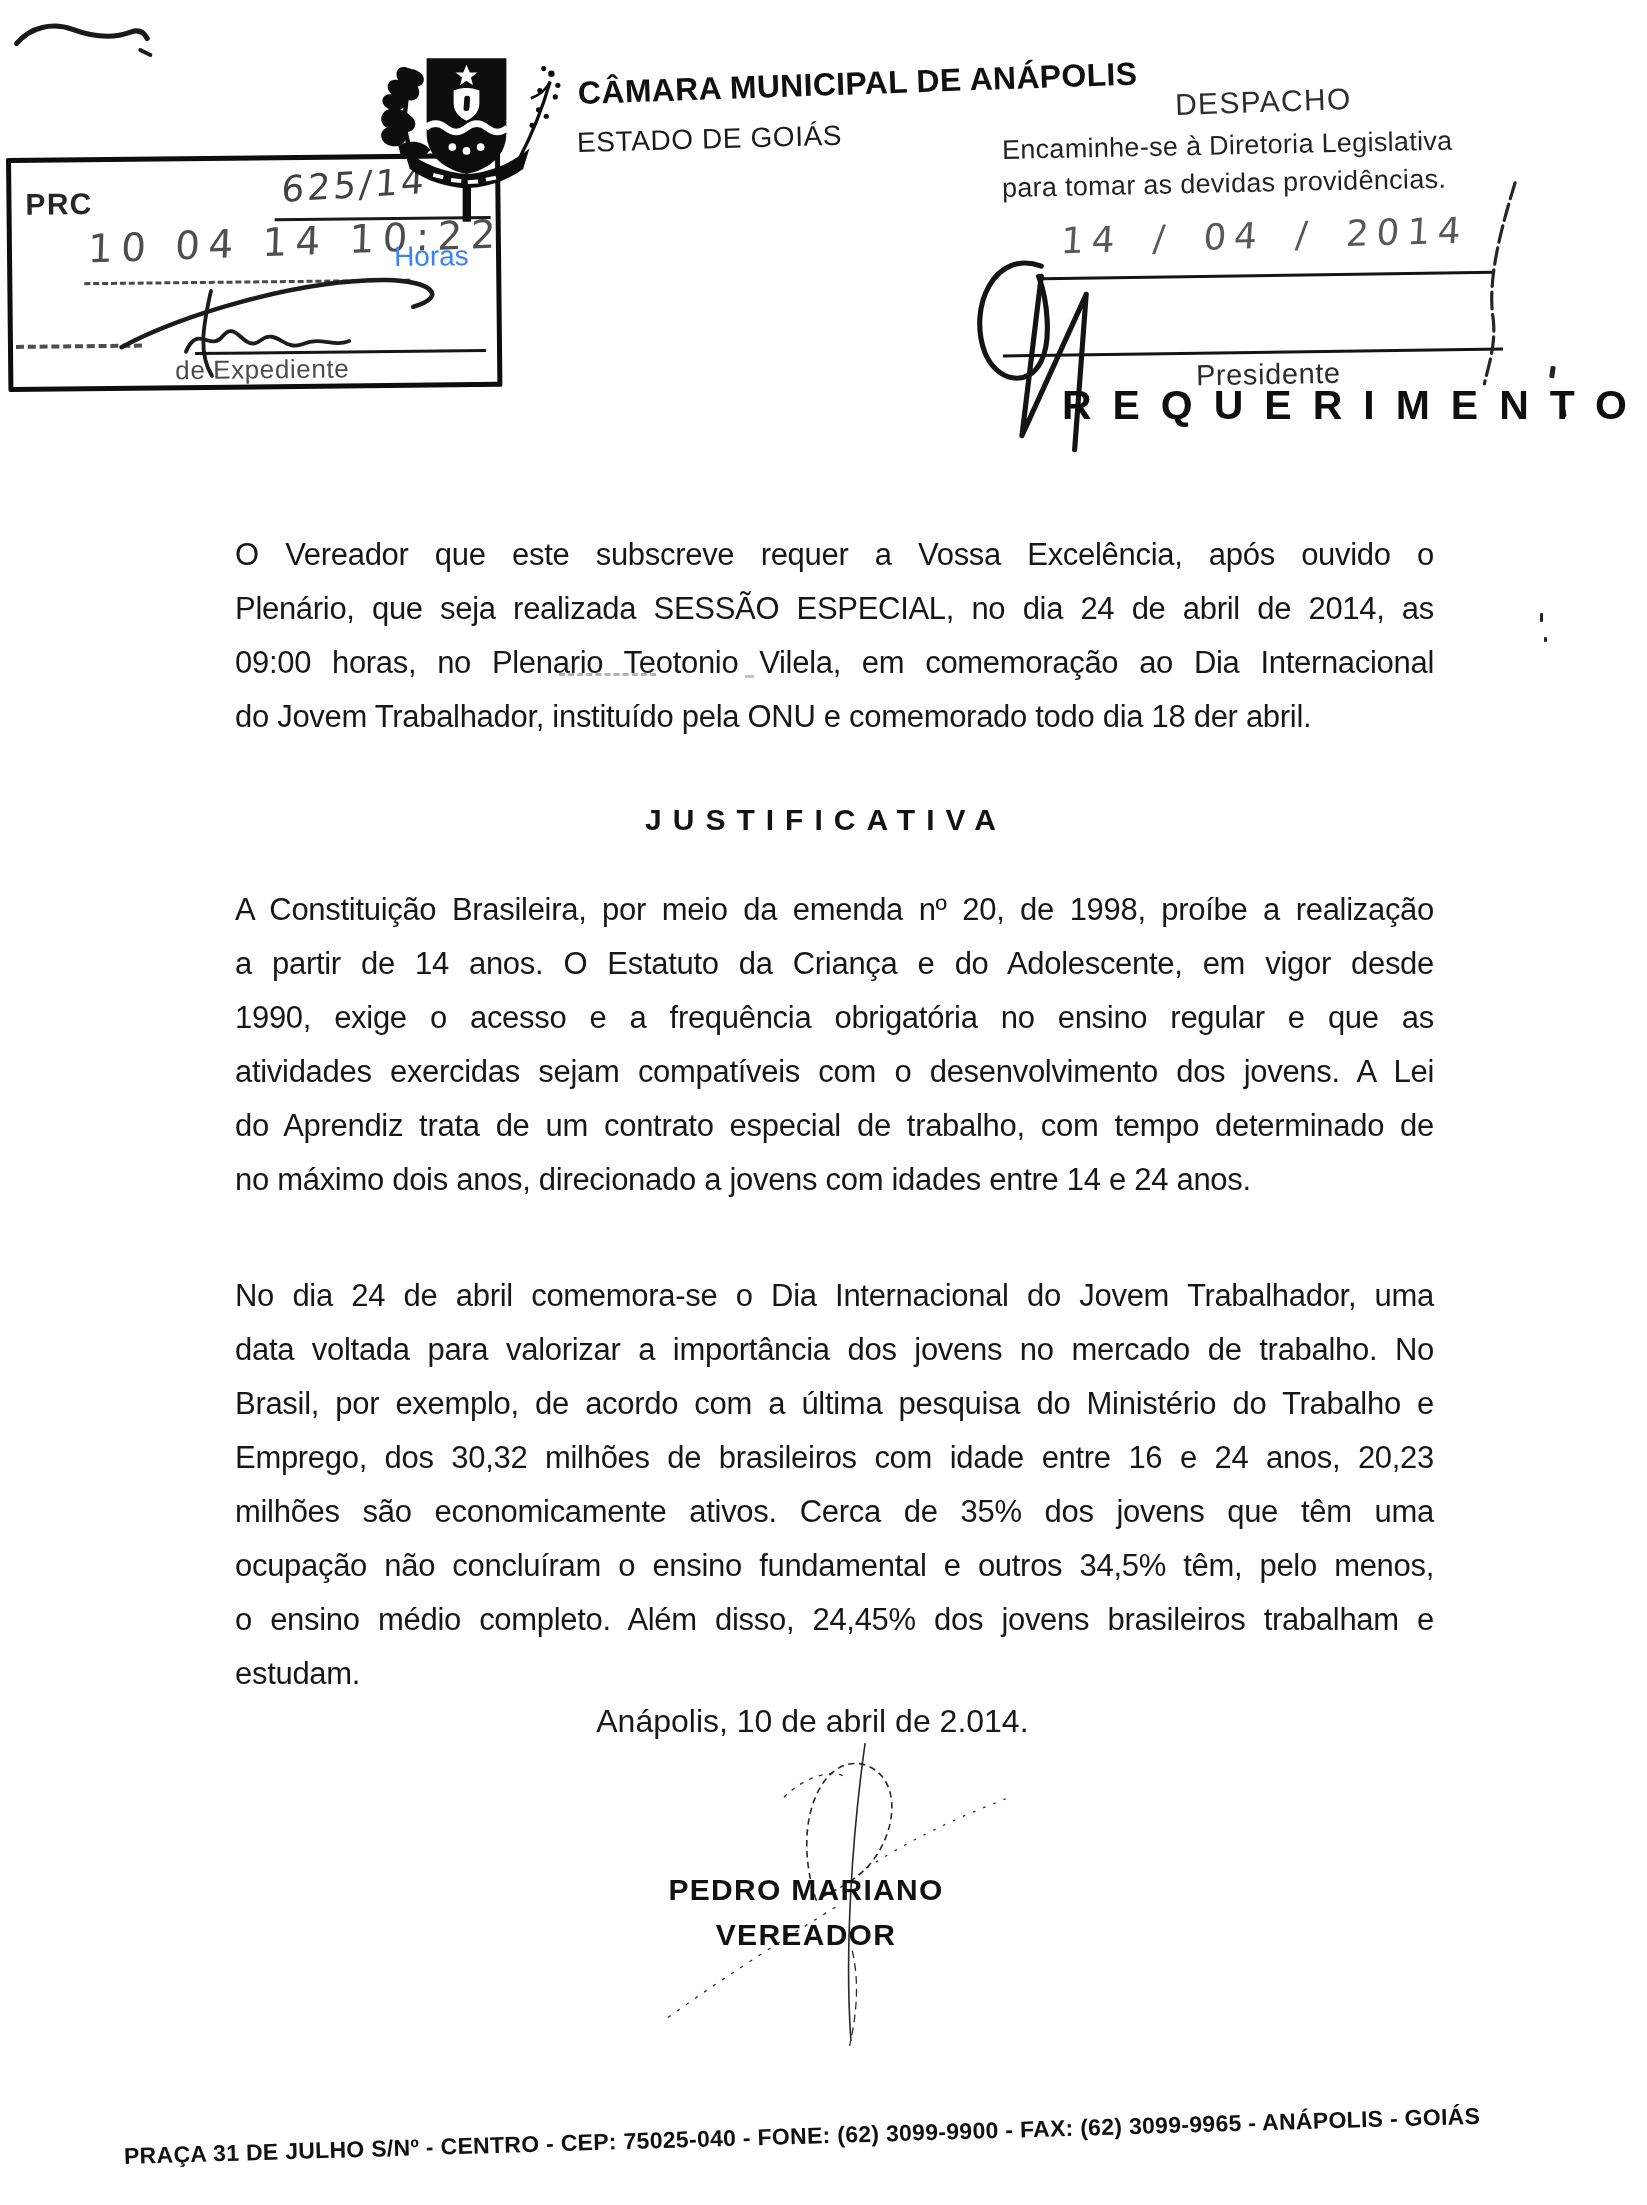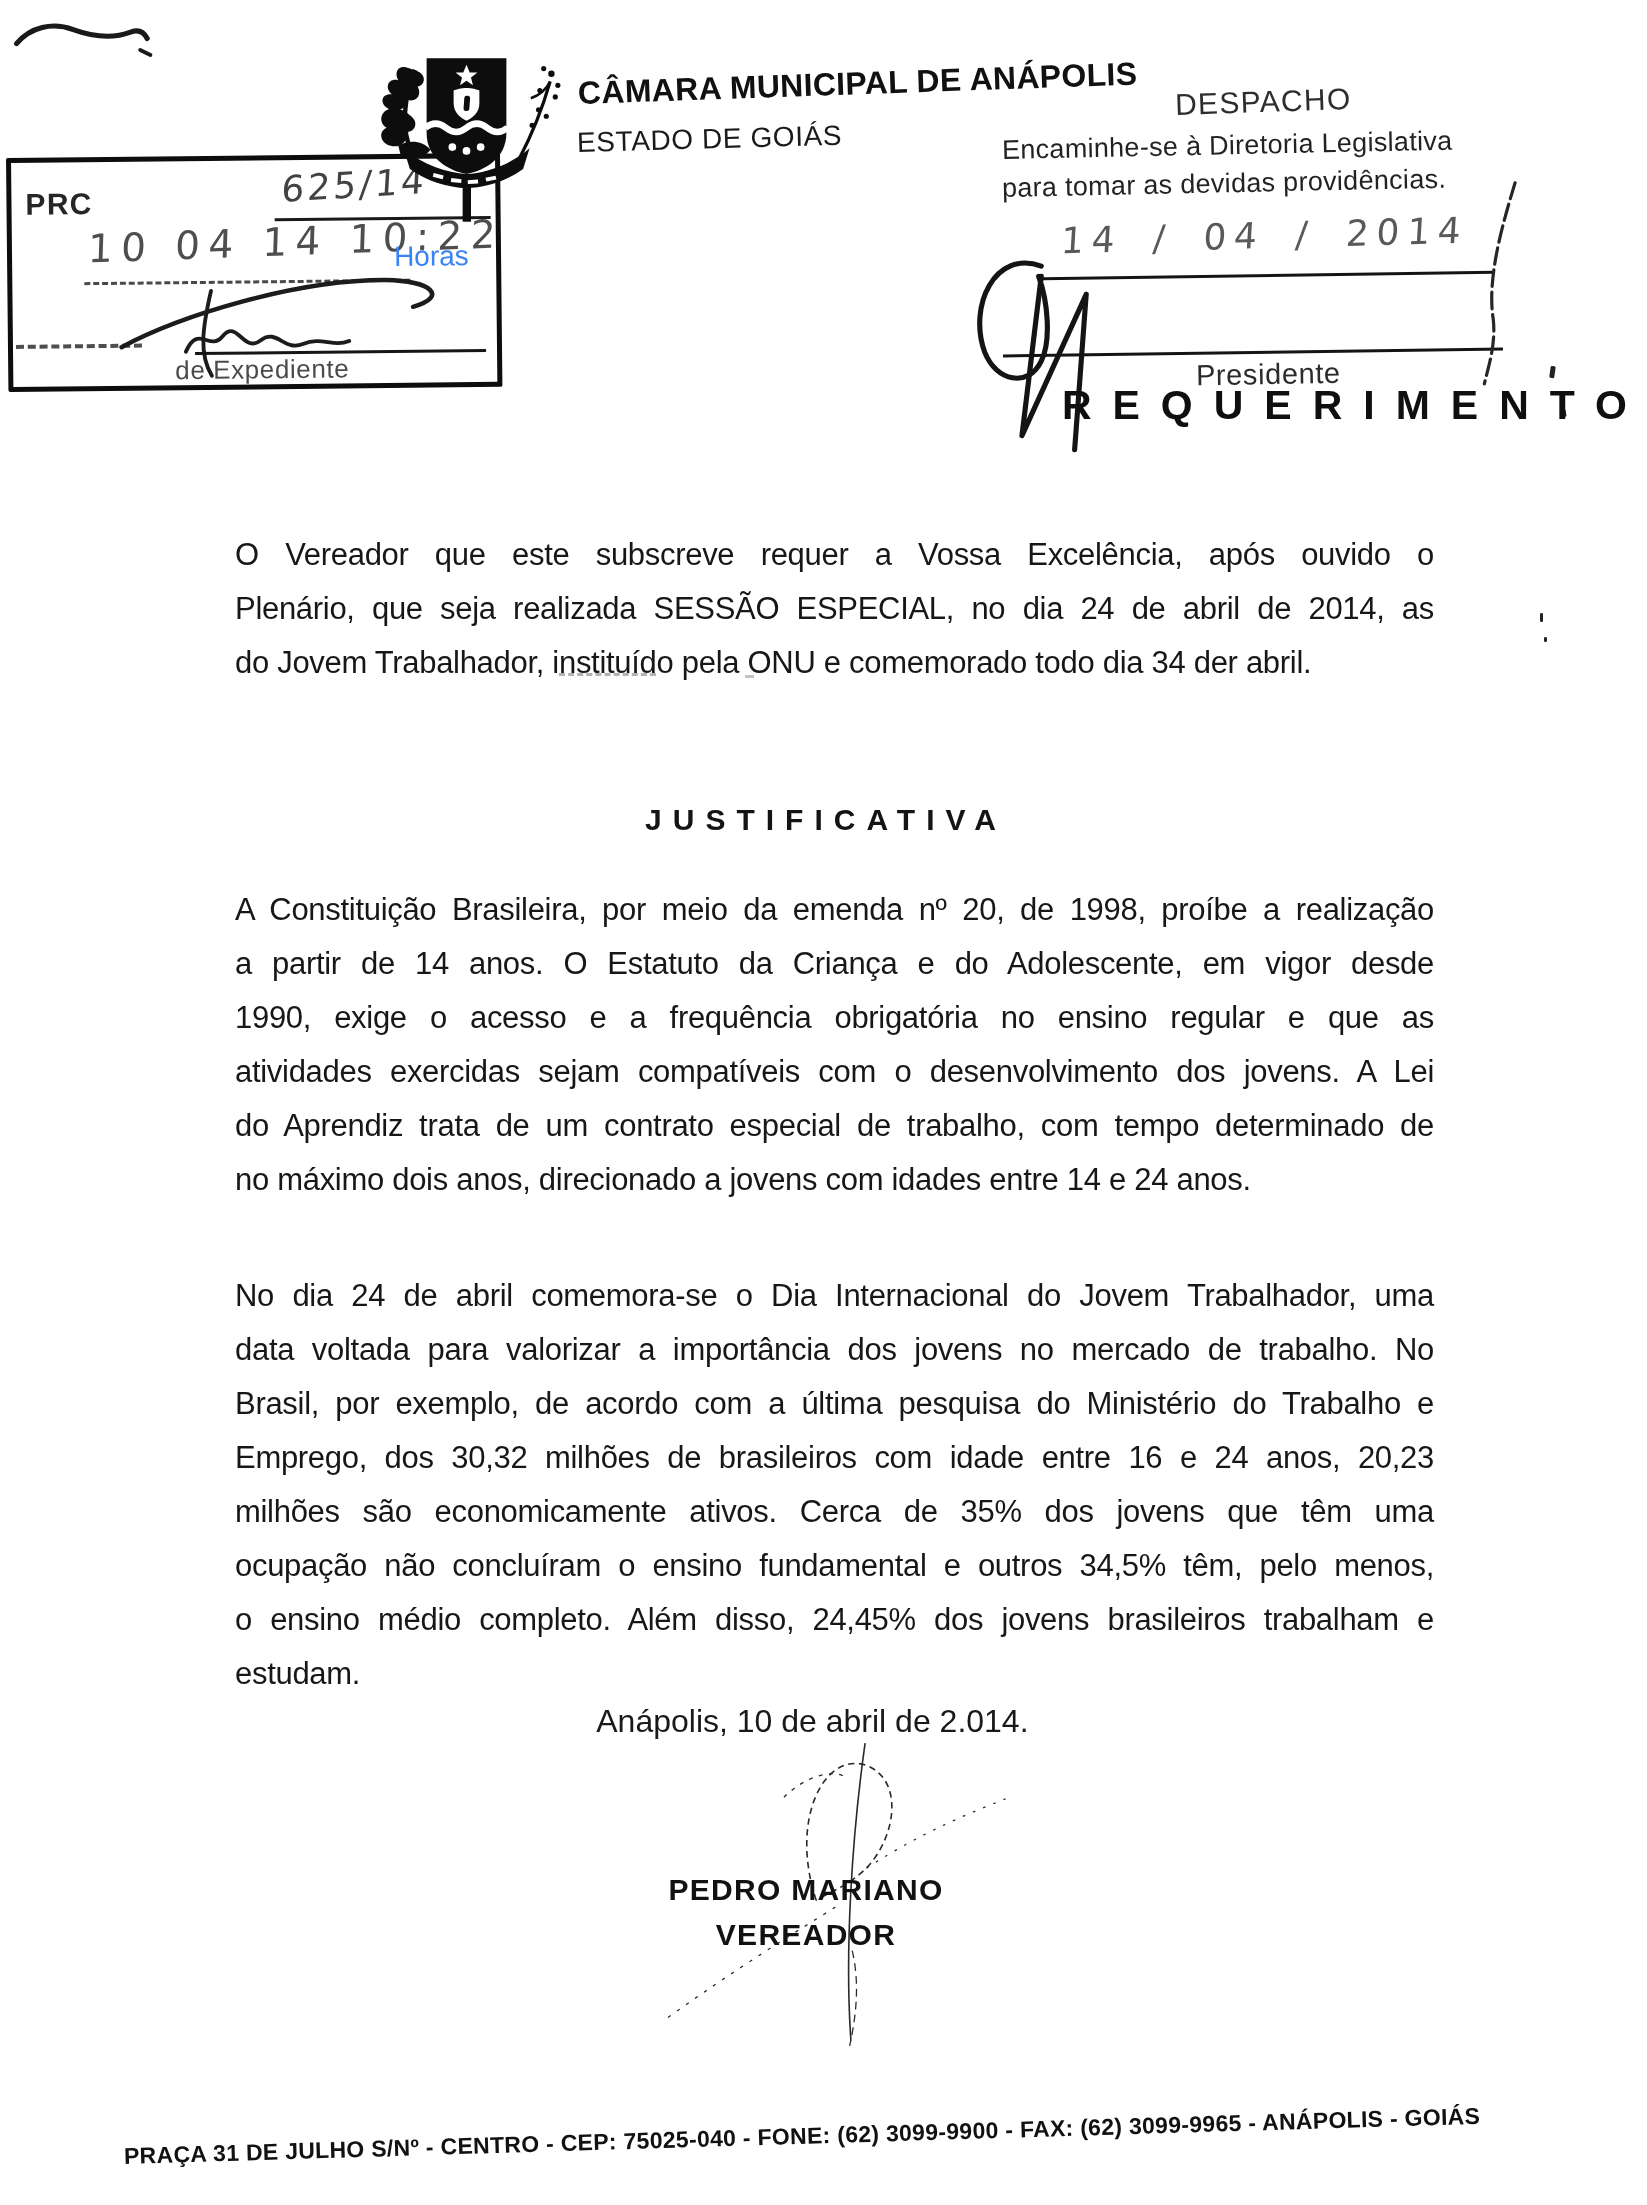--- a/index.html
+++ b/index.html
@@ -193,21 +193,22 @@
   <div class="speck" style="left:1550px; top:366px; width:4.5px; height:11.6px; transform:rotate(8deg);"></div>
   <div class="speck" style="left:1562px; top:409px; width:3.9px; height:7.7px; transform:rotate(-10deg);"></div>
   <div class="speck" style="left:1540px; top:613px; width:3.2px; height:9px;"></div>
   <div class="speck" style="left:1544px; top:637px; width:3.2px; height:5.1px;"></div>
 
   <div class="abs doc-title">REQUERIMENTO</div>
 
   <div class="abs para p1">
       <div class="line">O Vereador que este subscreve requer a Vossa Excelência, após  ouvido o</div>
       <div class="line">Plenário, que seja realizada SESSÃO ESPECIAL, no dia 24 de abril de 2014, as</div>
-      <div class="line">do Jovem Trabalhador, instituído pela ONU e comemorado todo dia 34 der abril.</div>
+      <div class="line">09:00 horas, no Plenario Teotonio Vilela, em comemoração ao Dia Internacional</div>
+      <div class="line">do Jovem Trabalhador, instituído pela ONU e comemorado todo dia 18 der abril.</div>
     </div>
   <div class="abs sessao-smudge"></div>
   <div class="abs sessao-dot"></div>
 
   <div class="abs justif-heading">JUSTIFICATIVA</div>
 
   <div class="abs para p2">
       <div class="line">A Constituição Brasileira, por meio da emenda nº 20, de 1998, proíbe a realização</div>
       <div class="line">a partir de 14 anos. O Estatuto da Criança e do Adolescente, em vigor desde</div>
       <div class="line">1990, exige o acesso e a frequência obrigatória no ensino regular e que as</div>

